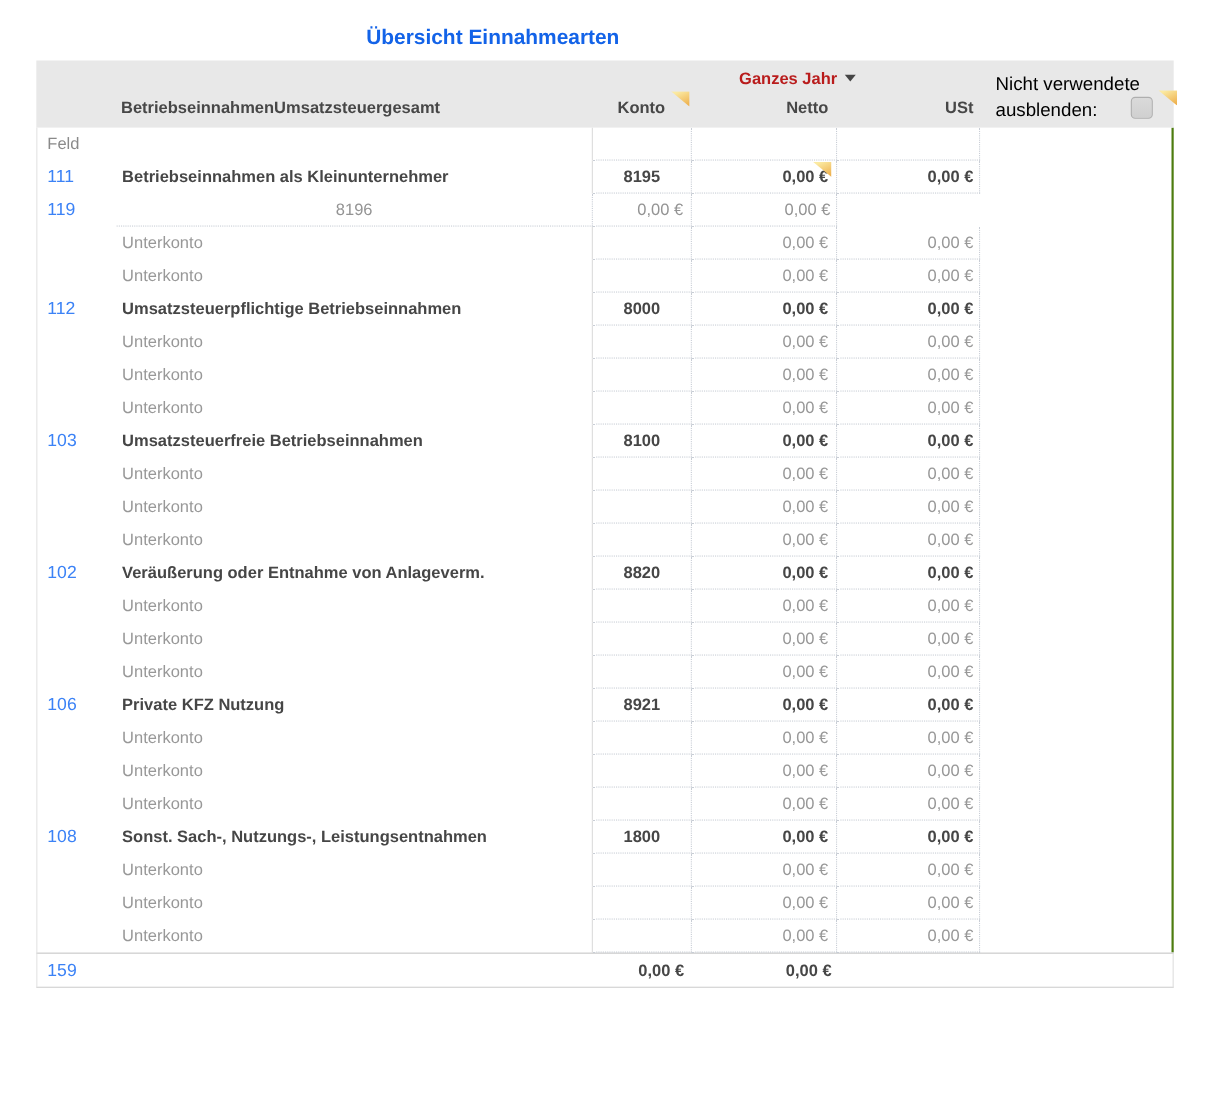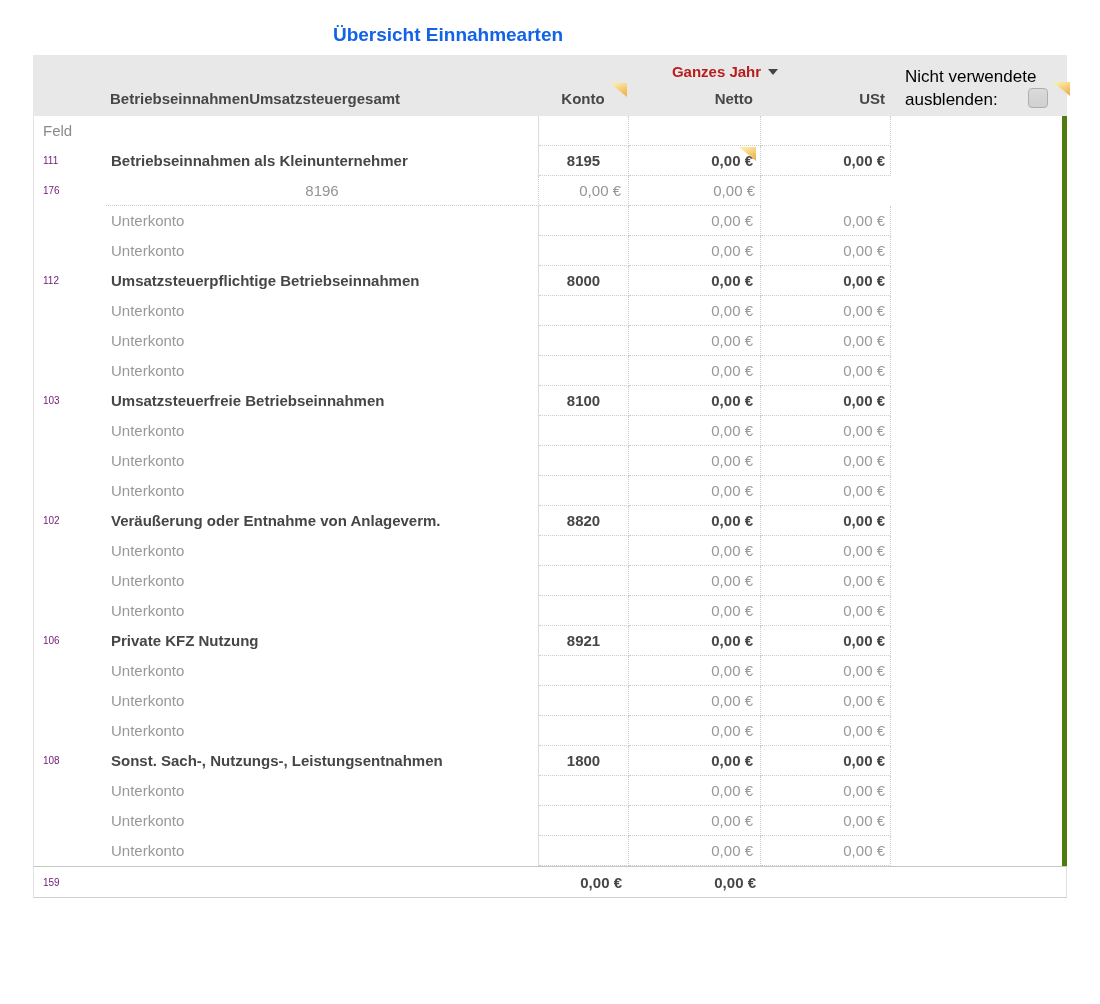--- a/index.html
+++ b/index.html
@@ -54,24 +54,24 @@
   .tri {
     display:block; width:17px; height:14px;
     background:linear-gradient(155deg,#fbeaa2 15%,#eeb14f 90%);
     -webkit-clip-path:polygon(0 0,100% 0,100% 100%);
     clip-path:polygon(0 0,100% 0,100% 100%);
   }
   .band .tri-konto   { position:absolute; top:28px; left:577px; }
   .band .tri-checkbox{ position:absolute; top:27px; left:1020px; }
 
   
-  .tbody { border-left:1px solid #e3e3e3; border-right:5px solid #4d7c0f; background:#fff; }
+  .tbody { border-left:1px solid #e3e3e3; border-right:2px solid #4d7c0f; background:#fff; }
   .trow { display:grid; grid-template-columns:72px 433px 90px 132px 130px 177px; height:30px; }
   .cell { line-height:30px; font-size:15px; white-space:nowrap; overflow:hidden; }
-  .cell.feld  { padding-left:9px; font-size:10px; color:#701a75; }
+  .cell.feld  { padding-left:9px; font-size:16px; color:#3b82f6; }
   .cell.desc  { padding-left:5px; border-right:1px solid #dcdcdc; }
   .cell.gridc { border-right:1px dotted #c8cdd5; border-bottom:1px dotted #c8cdd5; }
   .cell.konto { text-align:center; }
   .cell.netto { text-align:right; padding-right:7px; position:relative; }
   .cell.ust   { text-align:right; padding-right:5px; }
   .cell .cell-tri { position:absolute; top:1px; right:4px; }
 
   .style-feldhead .feld { color:#8a8a8a; font-size:15px; }
   .style-bold .desc, .style-bold .konto, .style-bold .netto, .style-bold .ust
               { font-weight:bold; color:#464646; }
@@ -125,21 +125,21 @@
       </div>
       <div class="trow style-bold">
         <div class="cell feld">111</div>
         <div class="cell desc">Betriebseinnahmen als Kleinunternehmer</div>
         <div class="cell konto gridc">8195</div>
         <div class="cell netto gridc">0,00 €<span class="tri cell-tri"></span></div>
         <div class="cell ust gridc">0,00 €</div>
         <div class="cell spacer"></div>
       </div>
       <div class="trow style-plain">
-        <div class="cell feld">176</div>
+        <div class="cell feld">119</div>
         <div class="cell konto gridc">8196</div>
         <div class="cell netto gridc">0,00 €</div>
         <div class="cell ust gridc">0,00 €</div>
         <div class="cell spacer"></div>
       </div>
       <div class="trow style-sub">
         <div class="cell feld"></div>
         <div class="cell desc">Unterkonto</div>
         <div class="cell konto gridc"></div>
         <div class="cell netto gridc">0,00 €</div>

